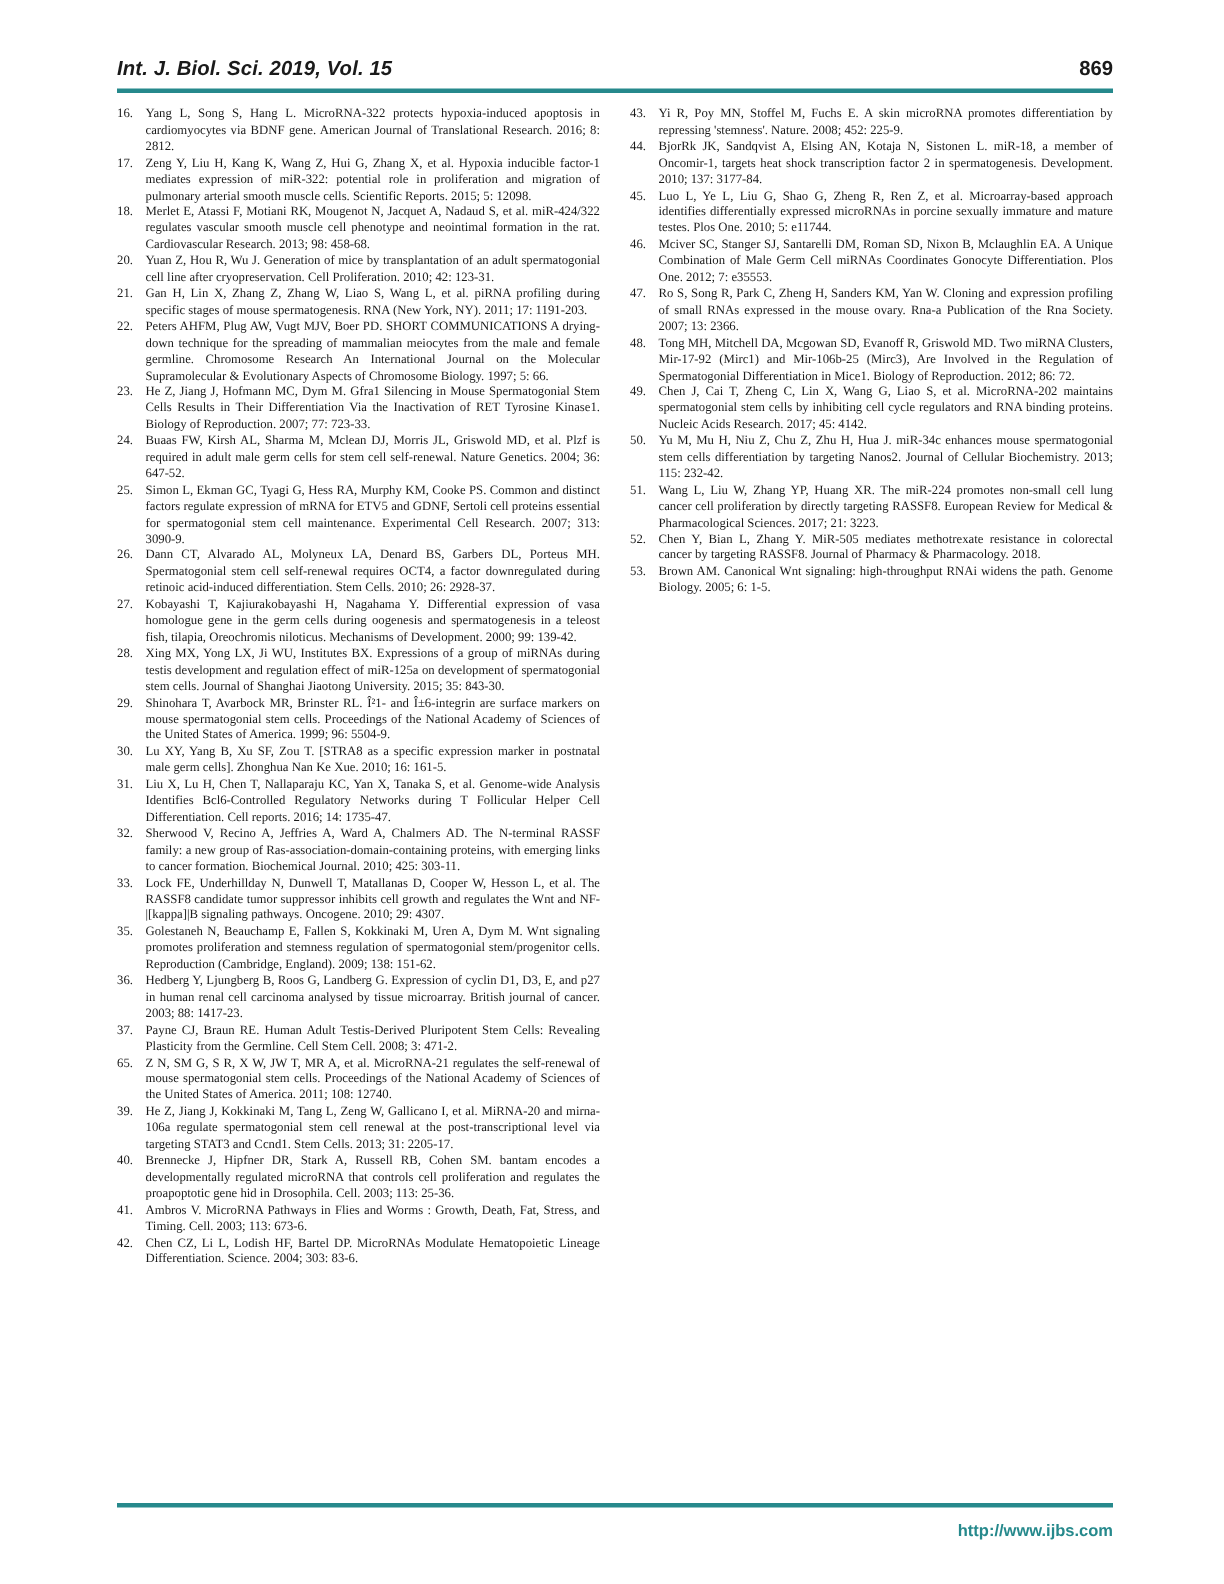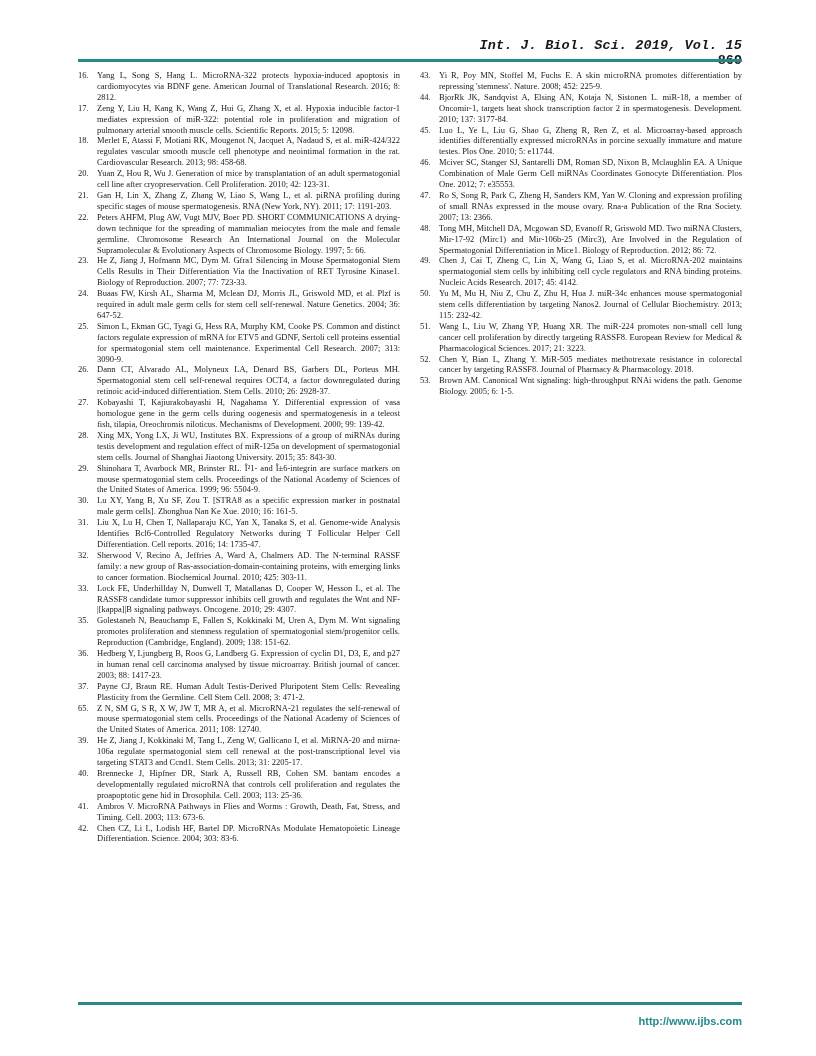--- a/index.html
+++ b/index.html
@@ -13,22 +13,21 @@
   }
   .page {
     position: absolute; inset: 0;
     background: #ffffff;
   }
   
   .page-header {
     position: absolute;
     left: 78px; width: 664px; top: 38px;
     display: flex; justify-content: space-between; align-items: flex-end;
-    font-family: Liberation Mono, monospace;
-    flex-direction: column;
+    font-family: Liberation Sans, sans-serif;
   }
   .journal-title {
     font-style: italic;
     font-weight: 600;
     font-size: 13.5px;
     letter-spacing: 0.1px;
   }
   .page-number {
     font-weight: 600;
     font-size: 13.5px;

